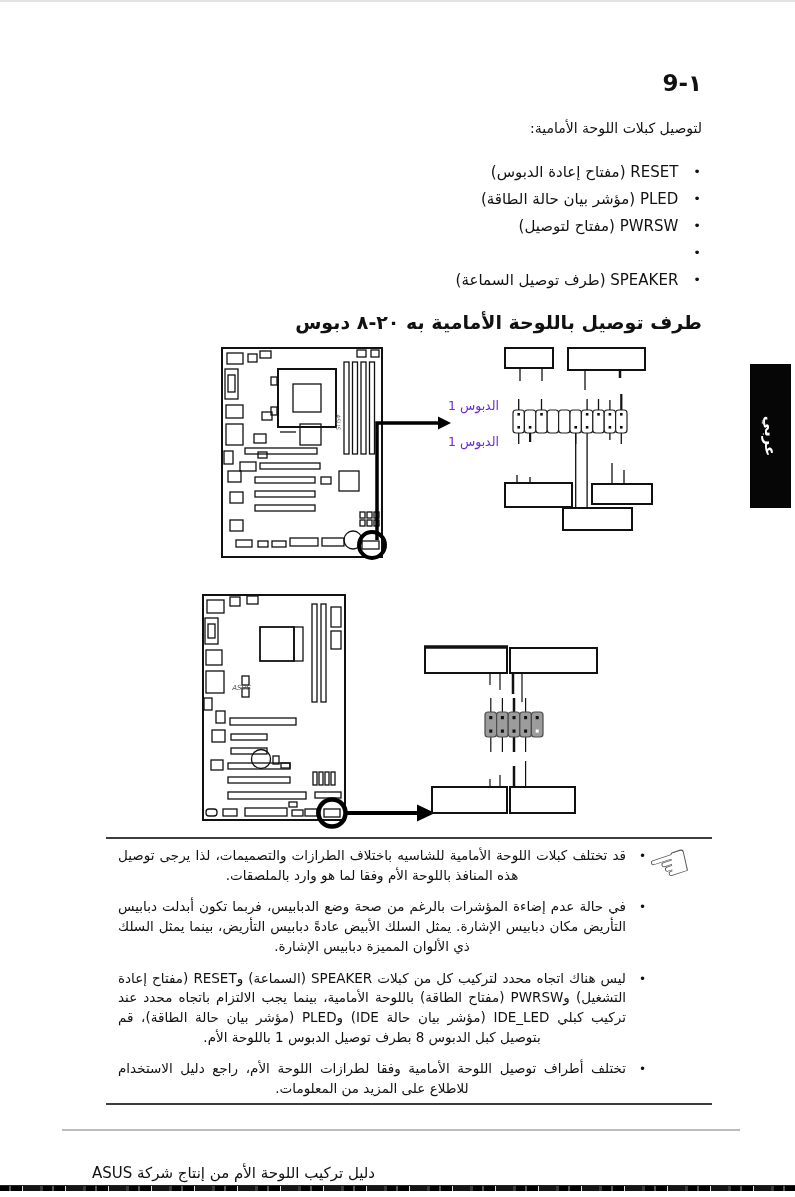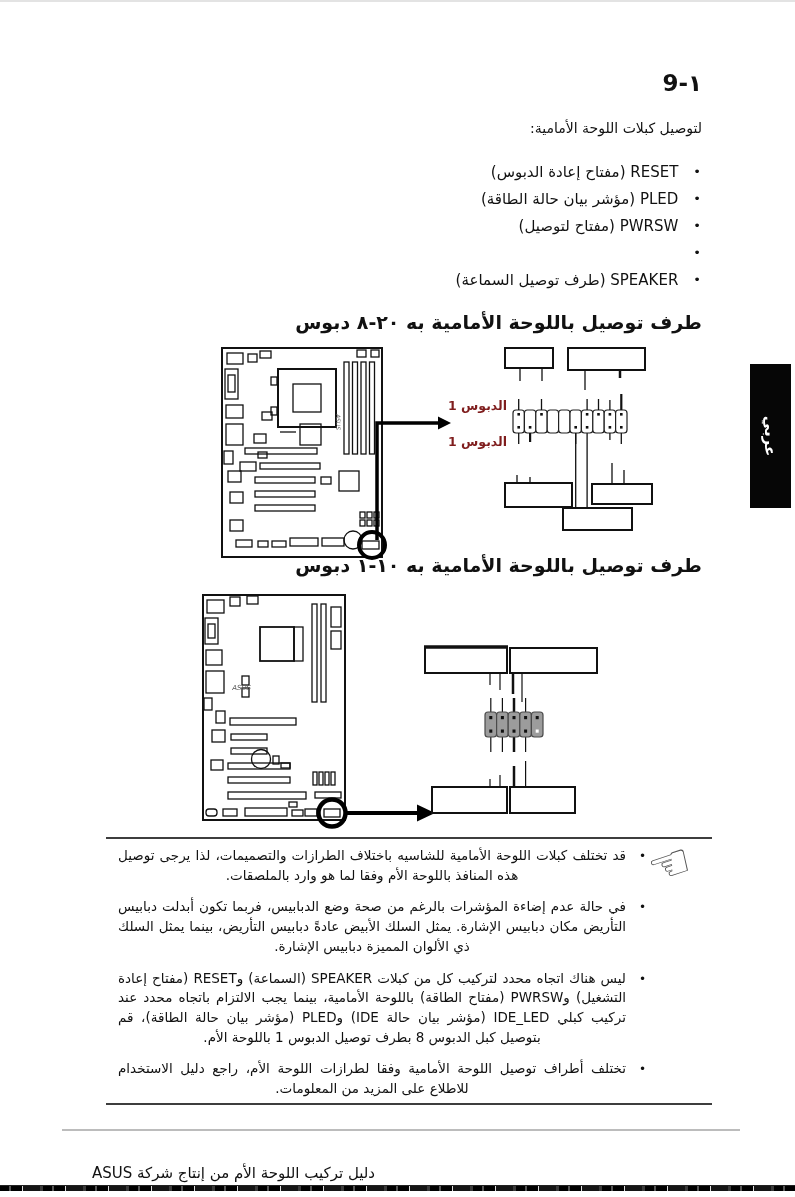--- a/index.html
+++ b/index.html
@@ -14,21 +14,21 @@
   .cables{position:absolute;top:158px;right:94px;direction:rtl;}
   .c-row{display:flex;gap:15px;height:27px;align-items:center;font-size:15px;white-space:nowrap;}
   .c-dot{font-size:13px;}
 
   .fig-h{position:absolute;right:93px;font-size:19px;font-weight:bold;white-space:nowrap;margin-left:39px;}
   .fig1-h{top:311px;} .fig2-h{top:554px;}
 
   .fig1-svg{position:absolute;left:200px;top:344px;}
   .fig2-svg{position:absolute;left:185px;top:590px;}
 
-  .pin1{position:absolute;color:#7f1d1d;font-weight:bold;font-size:12.5px;
+  .pin1{position:absolute;color:#6d28d9;font-weight:normal;font-size:12.5px;
         direction:rtl;white-space:nowrap;}
   .pin1-top{left:448px;top:398px;} .pin1-bot{left:448px;top:434px;}
 
   .divider{position:absolute;background:#3d3d3d;height:2px;left:106px;width:606px;}
   .div-top{top:837px;} .div-bot{top:1103px;}
 
   .hand{position:absolute;left:648px;top:836px;font-size:48px;color:#555;
         transform:rotate(-18deg);direction:ltr;}
 
   .notes{position:absolute;top:846px;left:118px;width:528px;direction:rtl;
@@ -209,21 +209,20 @@
         <path d="M375.7,89 V100"></path>
           <path d="M409.9,89 V96"></path>
           <path d="M421.3,89 V100"></path>
       </g>
     </g>
   </svg>
 
   <div class="pin1 pin1-top">الدبوس 1</div>
   <div class="pin1 pin1-bot">الدبوس 1</div>
 
-  <div class="fig-h fig2-h">طرف توصيل باللوحة الأمامية به ١٠-١ دبوس</div>
 
   <svg class="fig2-svg" width="430" height="240" viewBox="0 0 430 240">
     <g stroke="#111" fill="none" stroke-width="1.3">
       <rect x="18" y="5" width="142" height="225" stroke-width="2"></rect>
       <rect x="22" y="10" width="17" height="13"></rect>
       <rect x="45" y="7" width="10" height="9"></rect>
       <rect x="62" y="6" width="11" height="8"></rect>
       <rect x="20" y="28" width="13" height="26"></rect>
       <rect x="23" y="34" width="7" height="14"></rect>
       <rect x="21" y="60" width="16" height="15"></rect>

